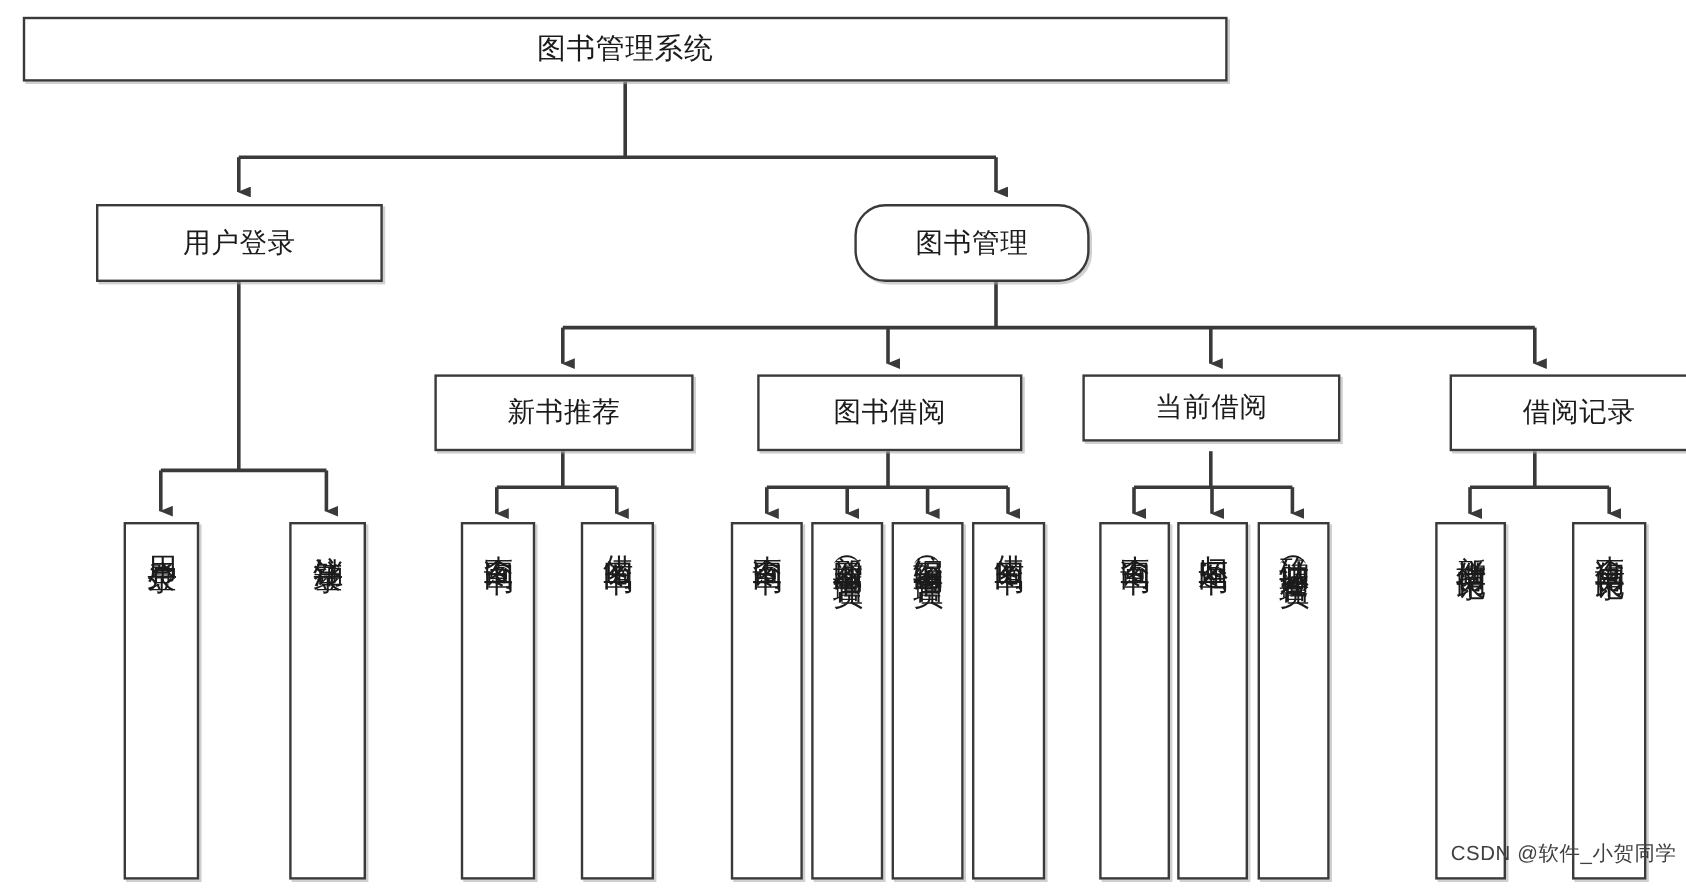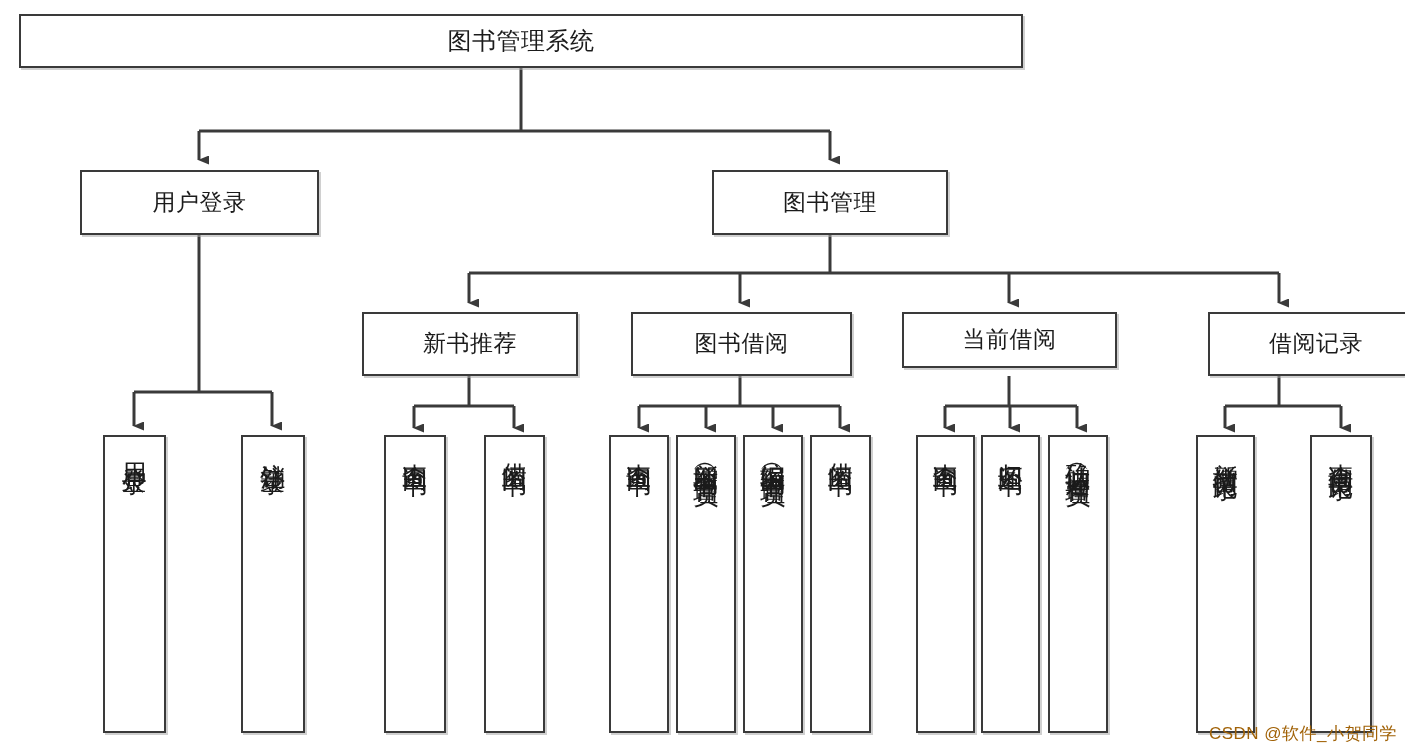--- a/index.html
+++ b/index.html
@@ -64,23 +64,23 @@
     letter-spacing: 3px;
     white-space: normal;
     max-height: 285px;
   }
   .node.vertical.tall-text .node-label {
     max-height: 292px;
   }
   .watermark {
     position: absolute;
     right: 8px;
-    bottom: 2px;
+    bottom: 24px;
     font-size: 17px;
-    color: #a16207;
+    color: #404040;
     letter-spacing: 0.5px;
     white-space: nowrap;
     user-select: none;
   }
 </style>
 </head>
 <body>
 
 <div id="diagram-root">
 
@@ -138,21 +138,21 @@
   </svg>
 
   <div class="node horizontal root" style="left:19px; top:14px; width:1004px; height:54px;">
     <span class="node-label">图书管理系统</span>
   </div>
 
   <div class="node horizontal" style="left:80px; top:170px; width:239px; height:65px;">
     <span class="node-label">用户登录</span>
   </div>
 
-  <div class="node horizontal" style="left:712px; top:170px; width:236px; height:65px;">
+  <div class="node horizontal" style="left:712px; top:170px; width:196px; height:65px;border-radius:26px;">
     <span class="node-label">图书管理</span>
   </div>
 
   <div class="node horizontal" style="left:631px; top:312px; width:221px; height:64px;">
     <span class="node-label">图书借阅</span>
   </div>
 
   <div class="node horizontal" style="left:362px; top:312px; width:216px; height:64px;">
     <span class="node-label">新书推荐</span>
   </div>

